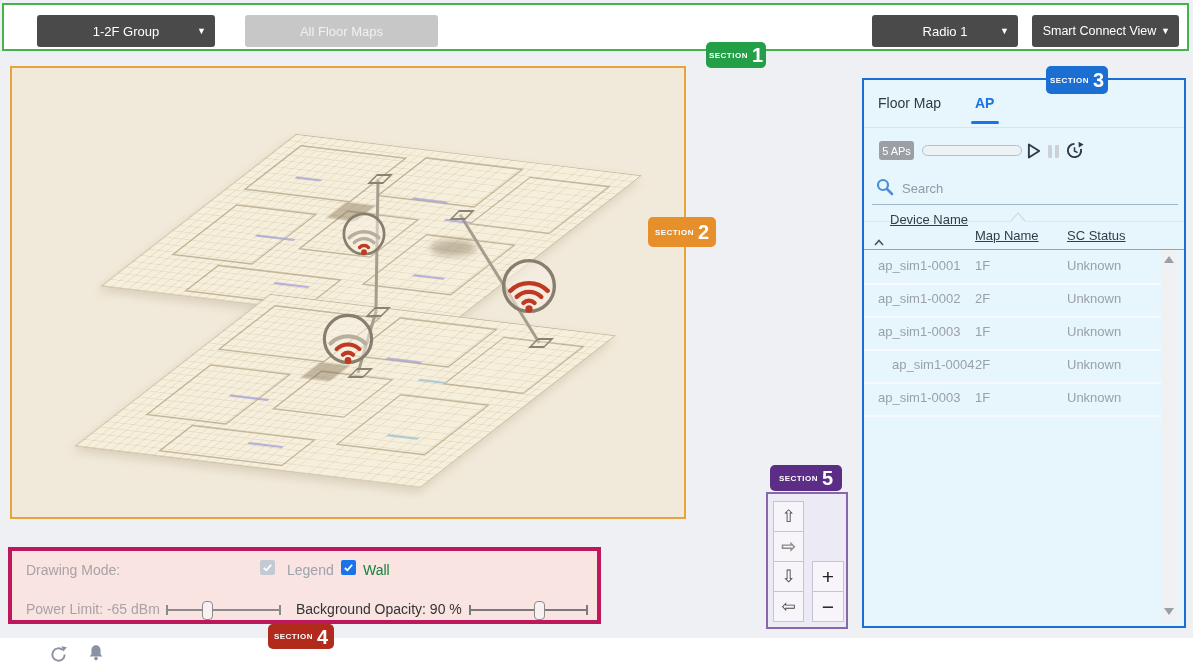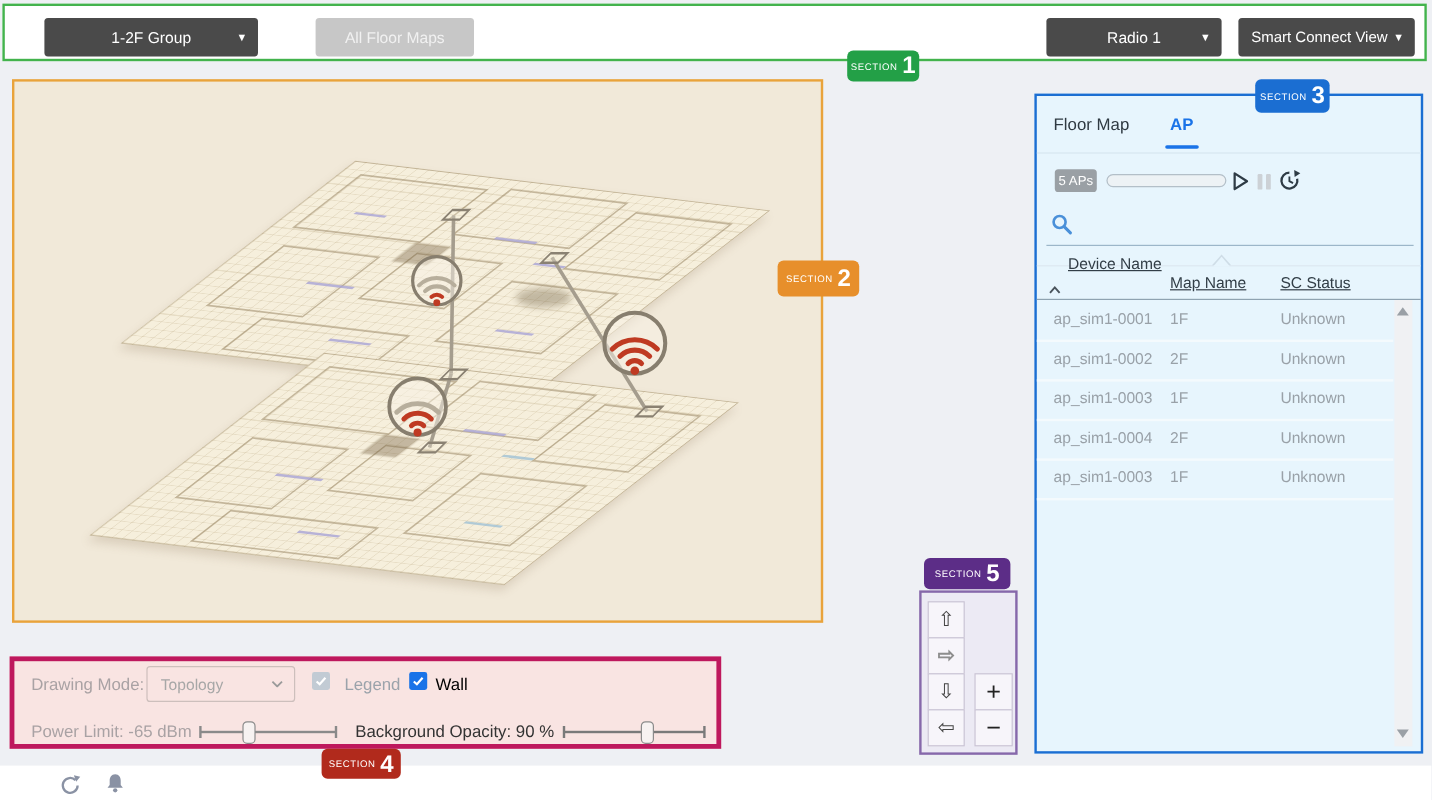--- a/index.html
+++ b/index.html
@@ -7,21 +7,21 @@
   .abs{position:absolute;}
   
   .topbar{left:2px;top:3px;width:1183px;height:44px;background:#fff;border:2px solid #43b34d;}
   .dd-btn{position:absolute;top:10px;height:32px;background:#4a4a4a;color:#fff;font-size:13px;
           display:flex;align-items:center;justify-content:center;border-radius:3px;cursor:pointer;}
   .dd-caret{position:absolute;right:9px;top:50%;transform:translateY(-50%);font-size:9px;color:#fff;}
   .btn-disabled{position:absolute;top:10px;height:32px;background:#c7c7c7;color:#f1f1f1;font-size:13px;
           display:flex;align-items:center;justify-content:center;border-radius:3px;}
   
   .sec-badge{position:absolute;border-radius:5px;color:#fff;display:flex;align-items:center;justify-content:center;gap:4px;z-index:50;}
-  .sec-word{font-size:8px;font-weight:normal;letter-spacing:.5px;}
+  .sec-word{font-size:8px;font-weight:bold;letter-spacing:.5px;}
   .sec-num{font-size:20px;font-weight:bold;line-height:1;}
   
   .map{left:10px;top:66px;width:672px;height:449px;background:#f1e9d9;border:2px solid #e9a33b;overflow:hidden;}
   .floor{position:absolute;width:400px;height:250px;background:#f6efdc;
          background-image:repeating-linear-gradient(0deg,rgba(176,155,113,.22) 0 1px,transparent 1px 10px),
                           repeating-linear-gradient(90deg,rgba(176,155,113,.22) 0 1px,transparent 1px 10px);
          border:1px solid rgba(150,130,95,.45);
          transform:matrix(0.86,0.103,-0.776,0.604,0,0);transform-origin:0 0;
          box-shadow:4px 7px 9px rgba(140,120,90,.22);}
   .room{position:absolute;border:2px solid rgba(146,126,90,.5);}
@@ -74,21 +74,21 @@
   .icon-btn{position:absolute;cursor:pointer;}
 </style>
 </head>
 <body>
 
 <div class="abs topbar">
   <div class="dd-btn" style="left:33px;width:178px;">
     <span>1-2F Group</span>
     <span class="dd-caret">▼</span>
   </div>
-  <div class="btn-disabled" style="left:259px;width:132px;">
+  <div class="btn-disabled" style="left:241px;width:193px;">
     <span>All Floor Maps</span>
   </div>
   <div class="dd-btn" style="left:868px;width:146px;">
     <span>Radio 1</span>
     <span class="dd-caret">▼</span>
   </div>
   <div class="dd-btn" style="left:1028px;width:147px;font-size:12.5px;">
     <span style="padding-right:12px;">Smart Connect View</span>
     <span class="dd-caret">▼</span>
   </div>
@@ -207,20 +207,21 @@
       <path d="M10 6.5 V10.5 L13.2 12.2" fill="none" stroke="#2e3b45" stroke-width="1.6"></path>
     </svg>
   </div>
 
   <div class="abs" style="left:12px;top:98px;">
     <svg width="18" height="18" viewBox="0 0 18 18">
       <circle cx="7" cy="7" r="5" fill="none" stroke="#4a90d9" stroke-width="2.2"></circle>
       <line x1="11" y1="11" x2="16" y2="16" stroke="#4a90d9" stroke-width="2.6" stroke-linecap="round"></line>
     </svg>
   </div>
+  <input class="search-input" style="left: 36px; top: 96px; width: 260px; height: 22px;" placeholder="Search">
   <div class="hline" style="left:8px;top:124px;width:306px;background:#9cb6c9;"></div>
 
   <div class="hline" style="left:0;top:141px;width:320px;background:#dce8f0;"></div>
   <div class="notch" style="left:146px;top:132px;border-bottom:9px solid #cfdde7;"></div>
   <div class="notch" style="left:147px;top:134px;border-left:7px solid transparent;border-right:7px solid transparent;border-bottom:8px solid #e7f5fd;"></div>
 
   <div class="abs" style="left:10px;top:152px;">
     <svg width="10" height="7" viewBox="0 0 10 7">
         <polyline points="1,6 5,1.5 9,6" fill="none" stroke="#4a545c" stroke-width="1.6"></polyline>
       </svg>
@@ -239,56 +240,50 @@
     <span class="tcell" style="left:14px;">ap_sim1-0002</span>
     <span class="tcell" style="left:111px;">2F</span>
     <span class="tcell" style="left:203px;">Unknown</span>
   </div>
   <div class="trow" style="top:236px;">
     <span class="tcell" style="left:14px;">ap_sim1-0003</span>
     <span class="tcell" style="left:111px;">1F</span>
     <span class="tcell" style="left:203px;">Unknown</span>
   </div>
   <div class="trow" style="top:269px;">
-    <span class="tcell" style="left:14px;text-align:center;">ap_sim1-0004</span>
+    <span class="tcell" style="left:28px;text-align:center;">ap_sim1-0004</span>
     <span class="tcell" style="left:111px;">2F</span>
     <span class="tcell" style="left:203px;">Unknown</span>
   </div>
   <div class="trow" style="top:302px;">
     <span class="tcell" style="left:14px;">ap_sim1-0003</span>
     <span class="tcell" style="left:111px;">1F</span>
     <span class="tcell" style="left:203px;">Unknown</span>
   </div>
 
   <div class="scroll-track" style="left:298px;top:170px;width:15px;height:372px;">
     <div class="tri-up" style="position:absolute;left:2px;top:6px;"></div>
     <div class="tri-down" style="position:absolute;left:2px;top:358px;"></div>
   </div>
 </div>
 
 <div class="abs ctrlbox">
   <div class="lbl-dis" style="left:14px;top:11px;">Drawing Mode:</div>
-  <div class="select" style="left:110px;top:4px;width:122px;height:28px;">
-    <span>Topology</span>
-    <svg style="position:absolute;right:9px;top:11px;" width="10" height="6" viewBox="0 0 10 6">
-      <polyline points="1,1 5,5 9,1" fill="none" stroke="#9a9a9a" stroke-width="1.5"></polyline>
-    </svg>
-  </div>
   <div class="cbx cbx-dis" style="left:248px;top:9px;">
     <svg width="11" height="11" viewBox="0 0 12 12">
       <polyline points="2,6.5 4.8,9 10,3" fill="none" stroke="#fff" stroke-width="2"></polyline>
     </svg>
   </div>
   <div class="lbl-dis" style="left:275px;top:11px;color:#9ba3ab;">Legend</div>
   <div class="cbx cbx-on" style="left:329px;top:9px;">
     <svg width="11" height="11" viewBox="0 0 12 12">
       <polyline points="2,6.5 4.8,9 10,3" fill="none" stroke="#fff" stroke-width="2"></polyline>
     </svg>
   </div>
-  <div class="lbl-dark" style="left:351px;top:11px;color:#000000;text-align:center;">Wall</div>
+  <div class="lbl-dark" style="left:351px;top:11px;color:#15803d;text-align:center;">Wall</div>
 
   <div class="lbl-dis" style="left:14px;top:50px;">Power Limit: -65 dBm</div>
   <div>
     <div class="sl-line" style="left:155px;top:58px;width:113px;"></div>
     <div class="sl-tick" style="left:154px;top:54px;"></div>
     <div class="sl-tick" style="left:267px;top:54px;"></div>
     <div class="sl-handle" style="left:190px;top:50px;"></div>
   </div>
   <div class="lbl-dark" style="left:284px;top:50px;">Background Opacity: 90 %</div>
   <div>

